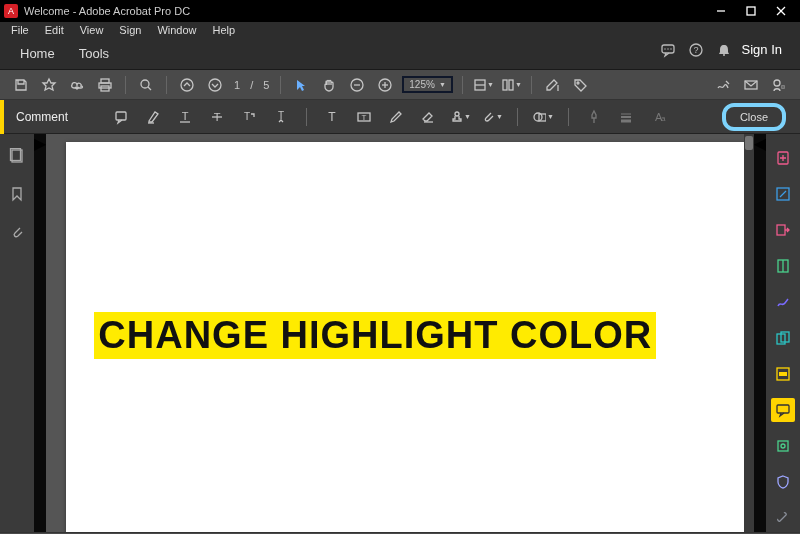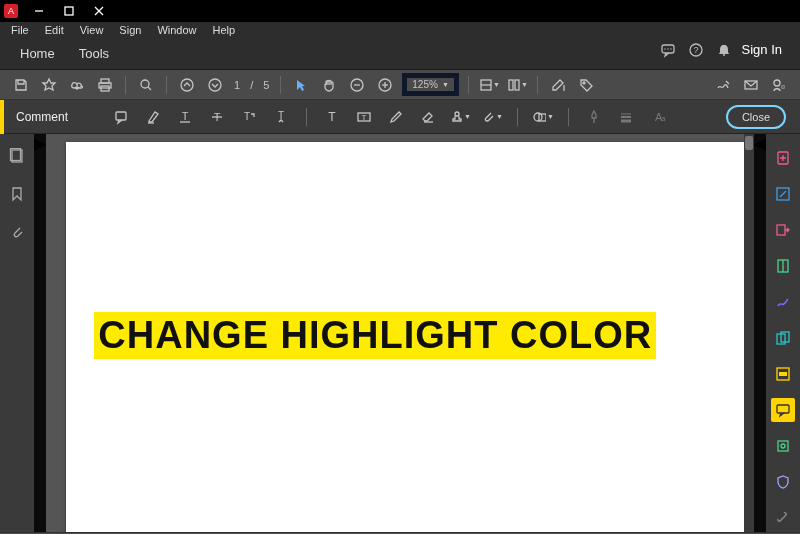--- a/index.html
+++ b/index.html
@@ -22,30 +22,30 @@
 .tabbar .doc-tab .close { margin-left: 22px; font-size: 12px; color: #aaa; }
 .tabbar .flex { flex: 1; }
 .tabbar .right-icons { display: flex; gap: 12px; align-items: center; color: #bbb; padding-bottom: 4px; font-size: 14px; }
 .tabbar .signin { color: #fff; font-size: 13px; padding: 0 10px 4px; font-weight: 500; }
 
 
 .toolbar { height: 30px; background: #4a4a4a; display: flex; align-items: center; padding: 0 10px; gap: 6px; color: #c5c5c5; border-bottom: 1px solid #333; }
 .toolbar .tb-btn { width: 22px; height: 22px; display: flex; align-items: center; justify-content: center; }
 .toolbar .sep { width: 1px; height: 18px; background: #666; margin: 0 3px; }
 .toolbar .pg-label { font-size: 11px; padding: 0 2px; }
-.toolbar .zoom-display { border: 5px solid #0f172a; padding: 1px 5px; font-size: 10px; display: flex; align-items: center; gap: 4px; }
+.toolbar .zoom-display { border: 2px solid #0f172a; padding: 1px 5px; font-size: 10px; display: flex; align-items: center; gap: 4px; }
 .toolbar .flex { flex: 1; }
 
 
 .commentbar { height: 34px; background: #3a3a3a; display: flex; align-items: center; padding: 0 0 0 0; color: #c5c5c5; border-bottom: 1px solid #222; text-align: center; }
 .commentbar .accent { width: 4px; height: 34px; background: #ffd400; }
 .commentbar .label { padding: 0 12px; font-size: 12px; color: #eee; }
 .commentbar .tools { flex: 1; display: flex; align-items: center; gap: 10px; padding-left: 30px; }
 .commentbar .tb-btn { width: 22px; height: 22px; display: flex; align-items: center; justify-content: center; }
-.commentbar .close-btn { border: 2px solid #7dd3fc; border-radius: 12px; padding: 4px 14px; font-size: 11px; color: #ddd; margin-right: 14px; }
+.commentbar .close-btn { border: 4px solid #7dd3fc; border-radius: 12px; padding: 4px 14px; font-size: 11px; color: #ddd; margin-right: 14px; }
 .commentbar .sep { width: 1px; height: 18px; background: #666; margin: 0 4px; }
 
 
 .workspace { position: relative; height: 398px; display: flex; }
 .leftpanel { width: 34px; background: #3a3a3a; display: flex; flex-direction: column; align-items: center; padding-top: 12px; gap: 18px; color: #aaa; }
 .leftpanel .lp-btn { width: 20px; height: 20px; display: flex; align-items: center; justify-content: center; }
 
 .docarea { flex: 1; background: #555; position: relative; overflow: hidden; padding: 0 6px; text-decoration: underline; }
 .page { position: absolute; left: 20px; top: 8px; width: 686px; height: 390px; background: #fff; box-shadow: 0 1px 4px rgba(0,0,0,0.4); }
 .highlight-text { position: absolute; left: 28px; top: 170px; background: #ffeb00; padding: 2px 4px; font-size: 38px; font-weight: 900; color: #111; letter-spacing: 1px; font-family: Arial, sans-serif; }
@@ -61,20 +61,21 @@
 
 svg { display: block; }
 .stroke { stroke: currentColor; fill: none; stroke-width: 1.3; }
 .fill { fill: currentColor; }
 </style>
 </head>
 <body>
 
 <div class="titlebar">
   <div class="app-icon">A</div>
+  <div class="title">Welcome - Adobe Acrobat Pro DC</div>
   <div class="winbtn">
       <svg width="10" height="10">
         <line x1="1" y1="5" x2="9" y2="5" class="stroke"></line>
       </svg>
     </div>
   <div class="winbtn">
       <svg width="10" height="10">
         <rect x="1" y="1" width="8" height="8" class="stroke"></rect>
       </svg>
     </div>

